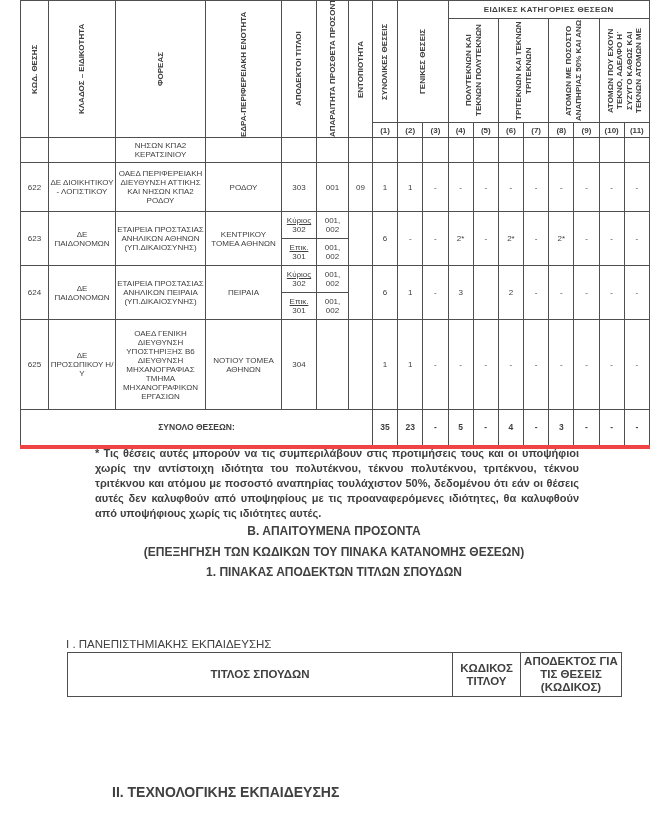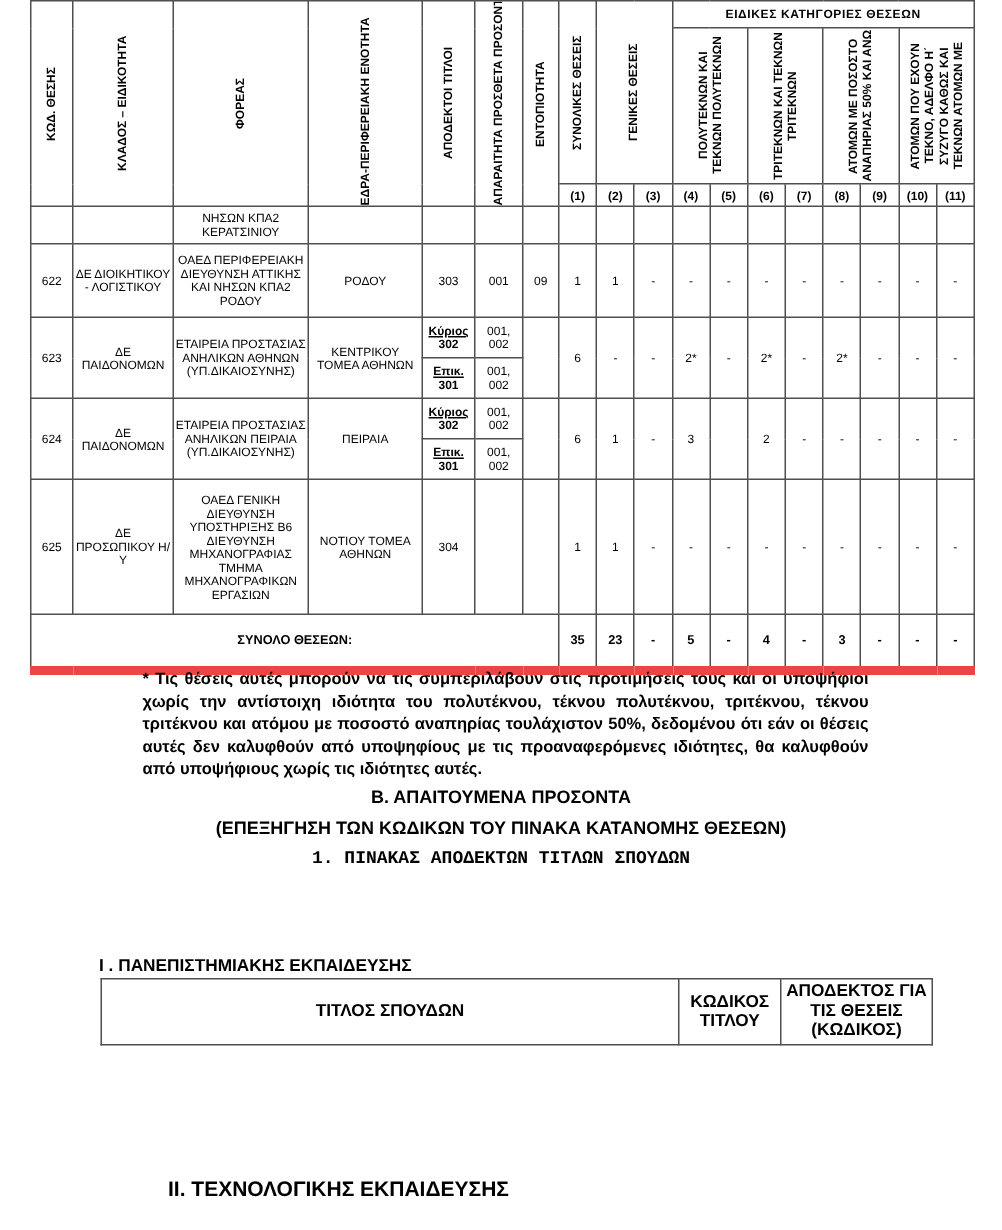--- a/index.html
+++ b/index.html
@@ -1,19 +1,19 @@
 <!DOCTYPE html>
 <html><head>
 <meta charset="utf-8">
 <style>
   * { box-sizing: border-box; }
   html,body { margin:0; padding:0; background:#fff; }
   .page {
     position:relative; width:668px; height:820px; overflow:hidden; background:#ffffff;
-    font-family:"Liberation Sans","DejaVu Sans",sans-serif; color:#000000;
+    font-family:"Liberation Sans","DejaVu Sans",sans-serif; color:#404040;
   }
 
   
   .ptable { position:absolute; left:20px; top:0; width:630px; border-collapse:collapse; table-layout:fixed; }
   .ptable th, .ptable td {
     border:1px solid #4f4f4f; padding:0 1px; font-size:8px; line-height:9px;
     text-align:center; vertical-align:middle; font-weight:normal; overflow:hidden;
     word-wrap:break-word;
   }
   .ptable .banner { font-weight:bold; font-size:8px; letter-spacing:.4px; }
@@ -24,38 +24,38 @@
     writing-mode:vertical-rl; transform:rotate(180deg);
     font-weight:bold; font-size:8px; line-height:9.5px; overflow:hidden;
   }
   .rot.start > div { justify-content:flex-start; white-space:nowrap; }
   .hr1 { height:18px; } .hr2 { height:104px; } .hr3 { height:15px; }
   .hr3 th { font-weight:bold; }
   .r-cont { height:25px;padding-left:16px; } .r622 { height:49px; }
   .rsub { height:27px; } .r625 { height:90px; }
   .totals { height:37px; }
   .totals td { font-weight:bold; font-size:8.5px; }
-  .totals td { border-bottom:6px solid #ef4444; }
+  .totals td { border-bottom:4px solid #ef4444; }
   .u { text-decoration:underline; }
-  .blk { display:block;font-weight:bold; }
+  .blk { display:block; }
 
   
   .foot {
     position:absolute; left:95px; top:446px; width:484px;
     font-size:11px; font-weight:bold; line-height:15px; text-align:justify;
   }
   .hc { position:absolute; left:34px; width:600px; text-align:center; font-weight:bold; font-size:12px; }
   .hc.h-b   { top:524px; }
   .hc.h-sub { top:545px; }
-  .hc.h-1   { top:565px;font-family:Liberation Mono, monospace; }
+  .hc.h-1   { top:565px; }
   .intro {
     position:absolute; left:64px; top:587px; width:549px;
     font-size:12px; line-height:15.5px; text-align:justify; text-indent:45px;
   }
-  .uni-h  { position:absolute; left:66px;  top:638px; font-weight:bold; font-size:11.5px; }
+  .uni-h  { position:absolute; left:66px;  top:638px; font-weight:normal; font-size:11.5px; }
   .tech-h { position:absolute; left:112px; top:784px; font-weight:bold; font-size:14px; }
 
   
   .etable { position:absolute; left:67px; top:652px; width:554px; border-collapse:collapse; table-layout:fixed; }
   .etable th, .etable td { border:1px solid #4f4f4f; font-size:11.5px; overflow:hidden; }
   .etable th { font-weight:bold; height:38px; line-height:13px; text-align:center; vertical-align:middle; padding:2px; }
   .etable td { height:66px; }
   .etable td.t { text-align:justify; vertical-align:top; padding:3px 6px; line-height:13.5px; }
   .etable td.c { text-align:center; vertical-align:middle; }
 </style>

